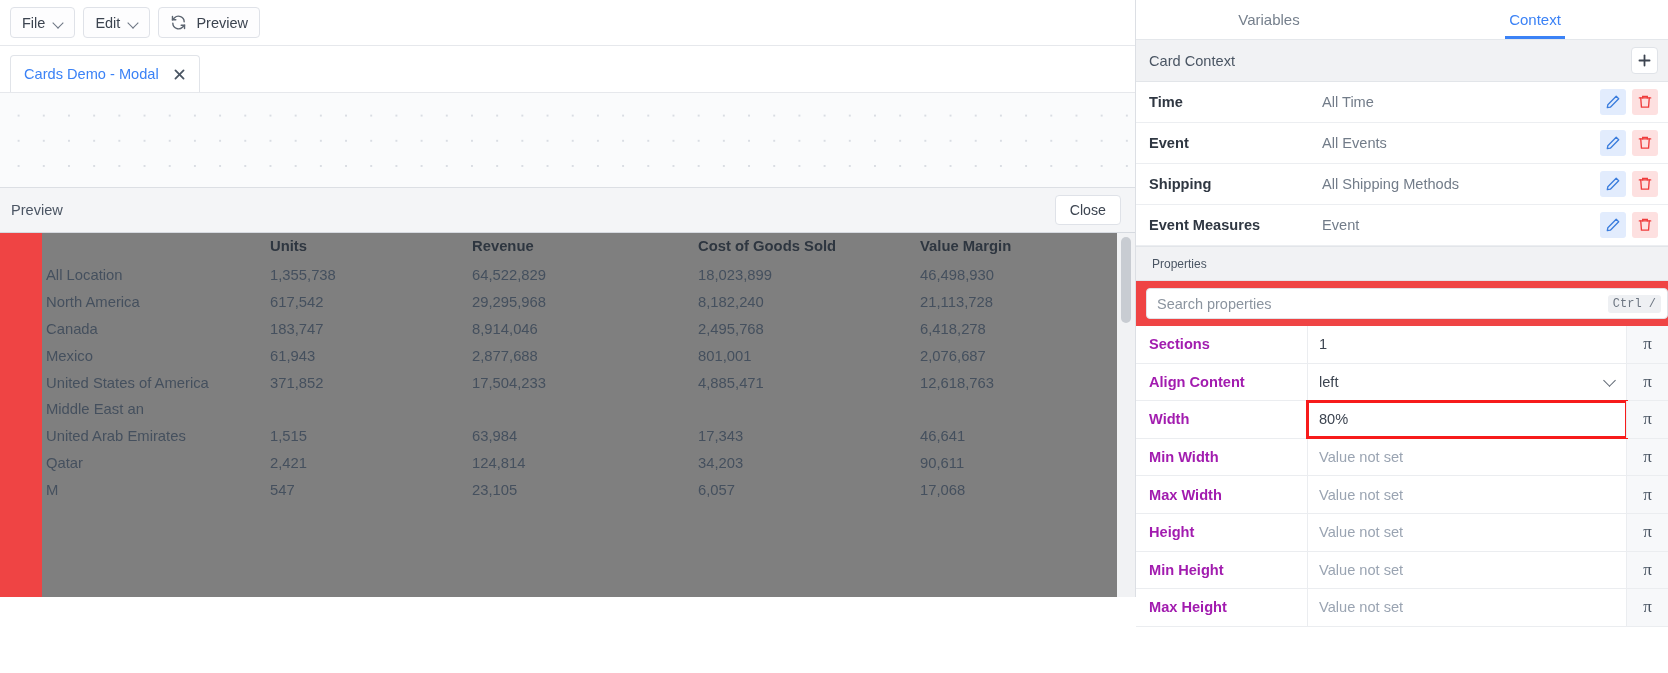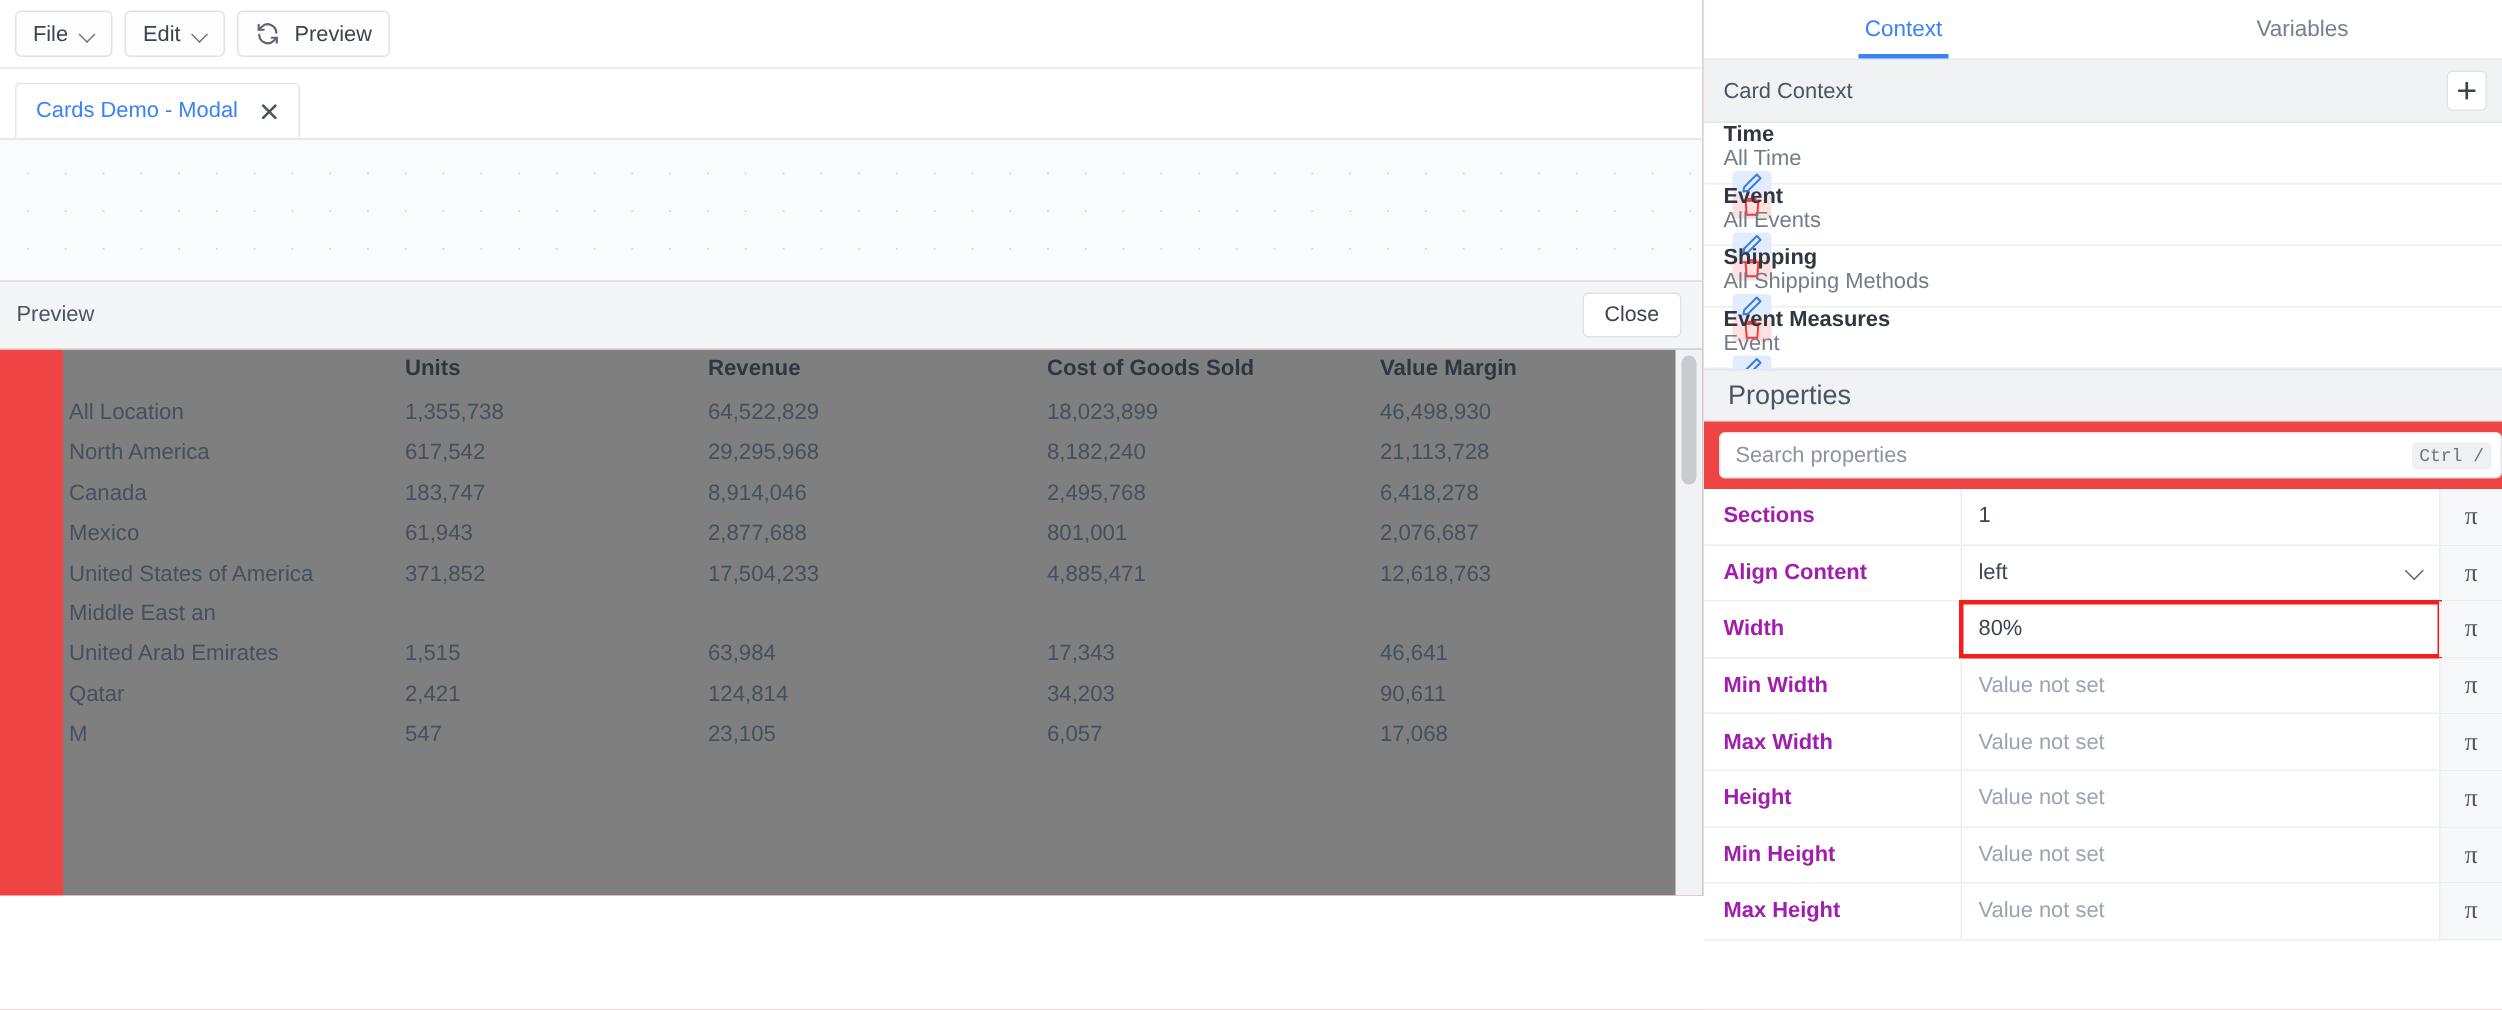--- a/index.html
+++ b/index.html
@@ -209,45 +209,44 @@
     width: 27px; height: 27px;
     display: flex; align-items: center; justify-content: center;
     border: 1px solid #e0e3e8; border-radius: 4px;
     background: #ffffff; cursor: pointer;
   }
   .add-btn svg { width: 15px; height: 15px; display: block; }
 
   .ctx-list { background: #ffffff; }
   .ctx-row {
     height: 41px;
-    display: flex; 
+    display: flex; align-items: center;
     border-bottom: 1px solid #eceef1;
     padding: 0 10px 0 13px;
-    flex-direction: column;
   }
   .ctx-name { width: 173px; color: #2f3742; font-size: 14.6px; font-weight: 600;}
   .ctx-val  { flex: 1; color: #727c89; font-size: 14.6px; }
   .icon-btn {
     width: 26px; height: 26px; margin-left: 6px;
     display: flex; align-items: center; justify-content: center;
     border-radius: 3px; cursor: pointer;
   }
   .icon-btn.edit { background: #e2ecfd; }
   .icon-btn.del  { background: #fde0e0; }
   .icon-btn svg { width: 16px; height: 16px; display: block; }
 
   .props-head {
     height: 35px;
     display: flex; align-items: center;
     padding-left: 16px;
     background: #f1f2f4;
     border-top: 1px solid #e2e5e9;
     border-bottom: 1px solid #e2e5e9;
   }
-  .props-head .title { color: #4a5563; font-size: 18px; }
+  .props-head .title { color: #4a5563; font-size: 12px; }
 
   .search-wrap {
     height: 45px;
     display: flex; align-items: center;
     padding: 7px 0 7px 10px;
     background: #ef4444;
   }
   .search-box {
     flex: 1; height: 31px;
     display: flex; align-items: center; justify-content: space-between;
@@ -460,25 +459,25 @@
 
       <div class="pv-scrollbar">
         <div class="pv-thumb"></div>
       </div>
     </div>
   </div>
 
   <div class="right-pane">
 
     <div class="rp-tabs">
+      <div class="rp-tab">
+        <span>Variables</span>
+      </div>
       <div class="rp-tab active">
         <span>Context</span>
-      </div>
-      <div class="rp-tab">
-        <span>Variables</span>
       </div>
     </div>
 
     <div class="section-head">
       <span class="title">Card Context</span>
       <div class="add-btn">
         <svg viewBox="0 0 16 16" stroke="#3c4450" stroke-width="1.9" stroke-linecap="round">
           <line x1="8" y1="2.6" x2="8" y2="13.4"></line>
             <line x1="2.6" y1="8" x2="13.4" y2="8"></line>
         </svg>

